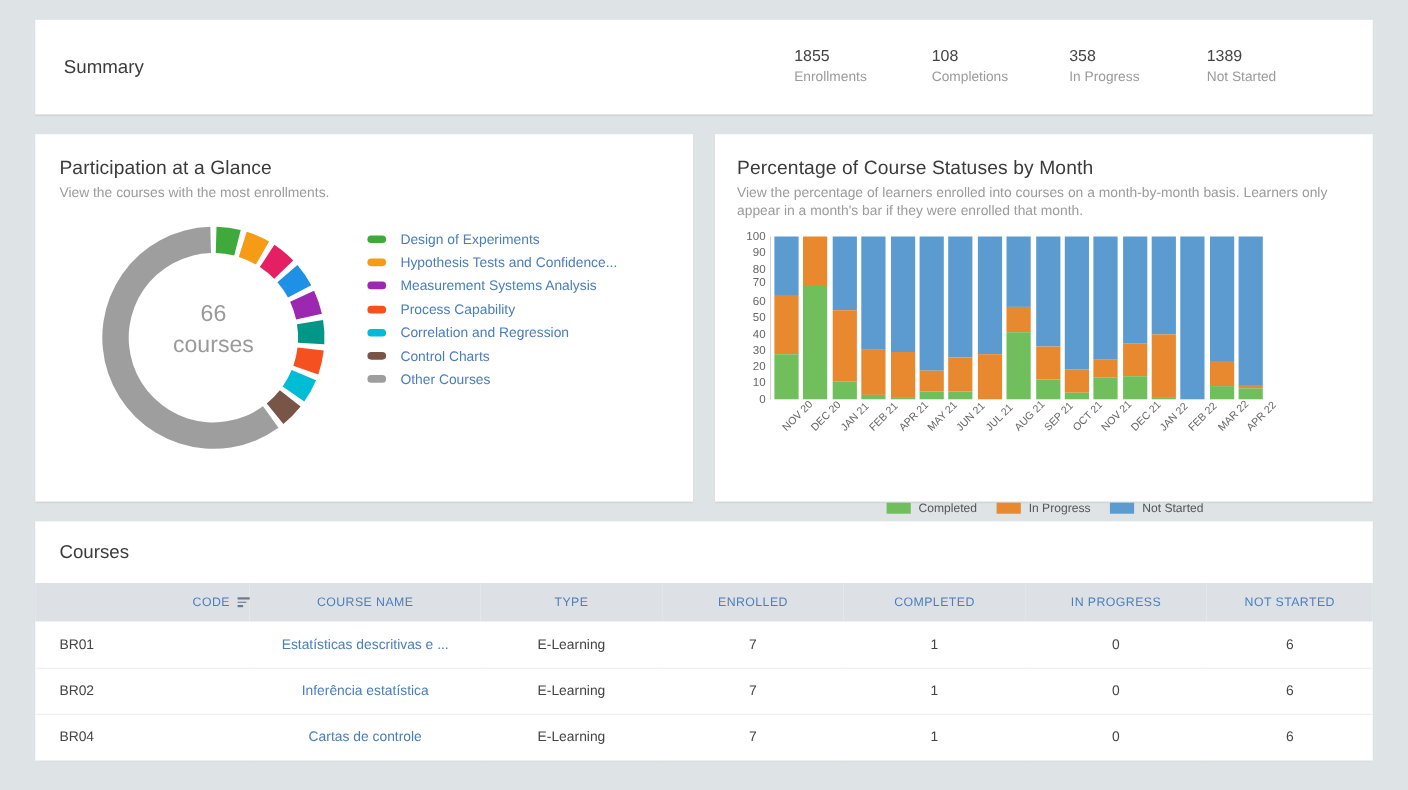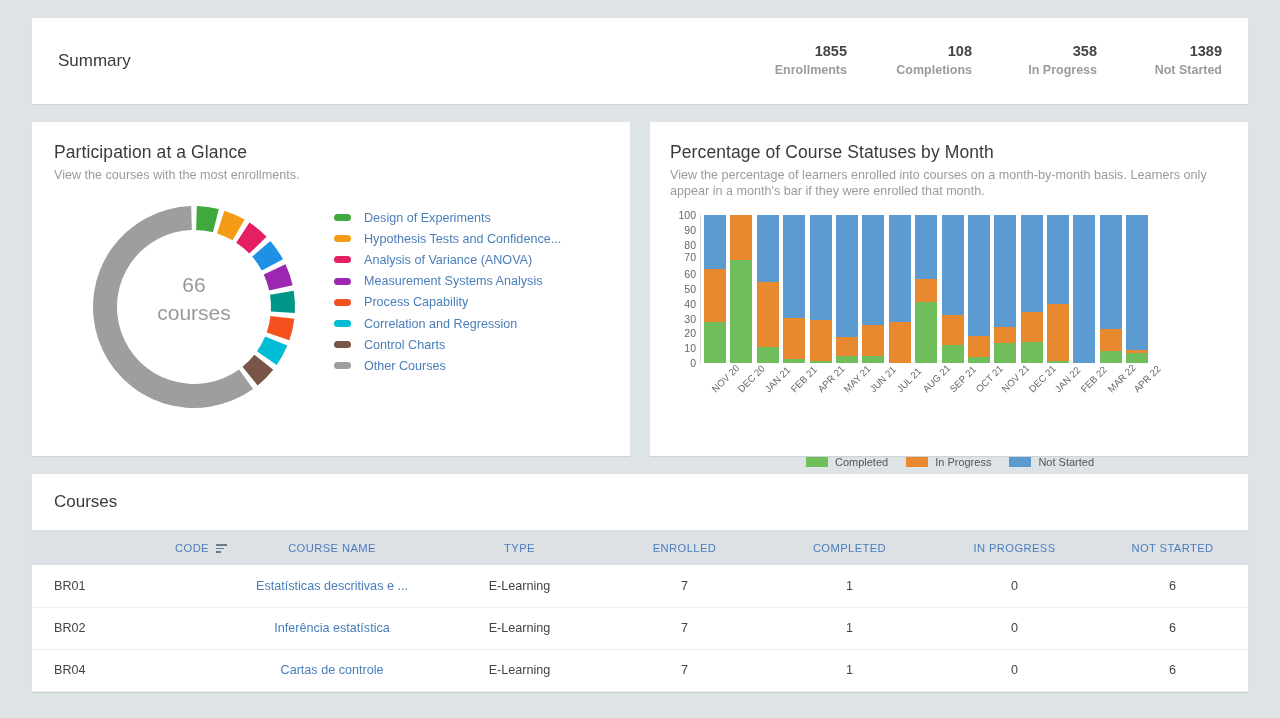--- a/index.html
+++ b/index.html
@@ -13,21 +13,21 @@
 
   
   .summary-card {
     background: #fff; height: 86px; width: 1216px;
     display: flex; align-items: center; justify-content: space-between;
     padding: 0 26px 0 26px;
     box-shadow: 0 1px 1px rgba(0,0,0,.07);
   }
   .summary-title { font-size: 17px; color: #3b3b3b; font-weight: 400; }
   .summary-stats { display: flex; }
-  .stat { width: 125px; text-align: right; font-weight: bold; }
+  .stat { width: 125px; text-align: left; }
   .stat-value { font-size: 14.5px; color: #444; line-height: 19px; }
   .stat-label { font-size: 12.5px; color: #9b9b9b; line-height: 19px; }
 
   
   .mid-row { display: flex; gap: 20px; margin-top: 18px; }
   .card { background: #fff; box-shadow: 0 1px 1px rgba(0,0,0,.07); }
   .card-donut { width: 598px; height: 334px; padding: 20px 22px 0 22px; }
   .card-bars  { width: 598px; height: 334px; padding: 20px 18px 0 20px; }
   .card-h1 { font-size: 17.5px; color: #3b3b3b; font-weight: 400; letter-spacing: .1px; }
   .card-sub { font-size: 12.6px; color: #9b9b9b; margin-top: 4px; line-height: 16px; }
@@ -128,24 +128,20 @@
           <text class="donut-center-txt" id="donut-unit" x="140" y="129" text-anchor="middle">courses</text>
         </svg>
         <div class="legend" id="donut-legend">
             <div class="legend-row">
               <span class="legend-sw" style="background:#3fa93b"></span>
               <span class="legend-lbl">Design of Experiments</span>
             </div>
             <div class="legend-row">
               <span class="legend-sw" style="background:#f59b15"></span>
               <span class="legend-lbl">Hypothesis Tests and Confidence...</span>
-            </div>
-            <div class="legend-row">
-              <span class="legend-sw" style="background:#e51f63"></span>
-              <span class="legend-lbl">Analysis of Variance (ANOVA)</span>
             </div>
             <div class="legend-row">
               <span class="legend-sw" style="background:#9c27b0"></span>
               <span class="legend-lbl">Measurement Systems Analysis</span>
             </div>
             <div class="legend-row">
               <span class="legend-sw" style="background:#f4511e"></span>
               <span class="legend-lbl">Process Capability</span>
             </div>
             <div class="legend-row">

